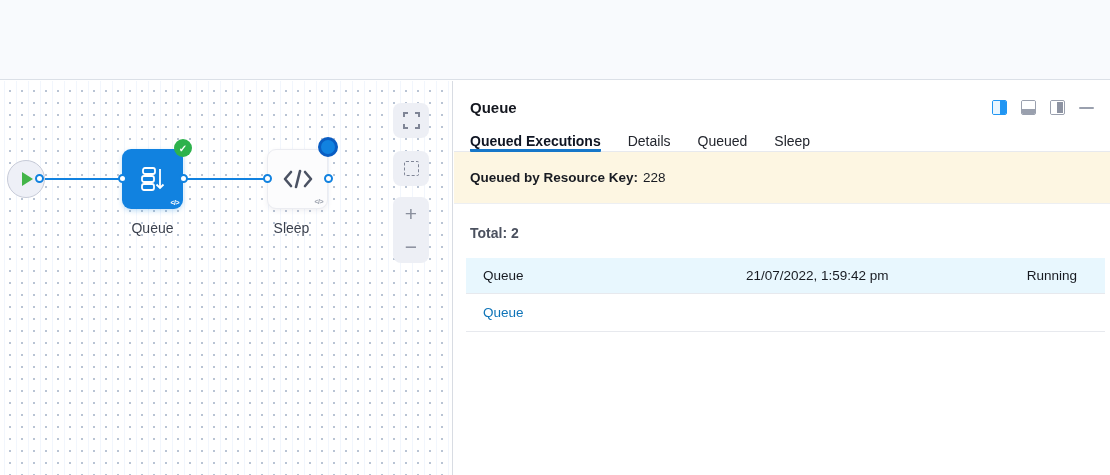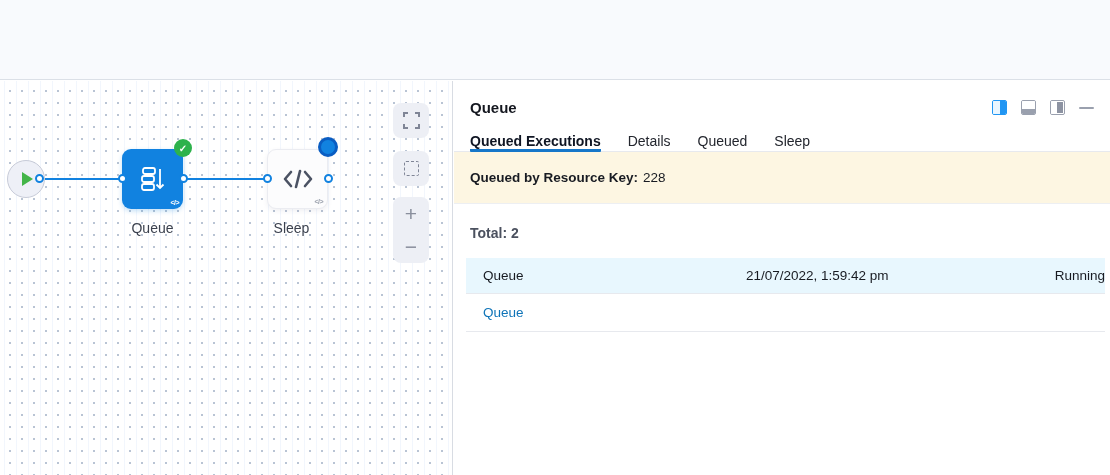--- a/index.html
+++ b/index.html
@@ -97,21 +97,21 @@
   .content { padding:18px 5px 0 12px; }
   .total { font-size:14px; font-weight:bold; color:#4b515f; margin:3px 0 17px 4px; }
 
   .exec-table { width:100%; }
   .exec-row { display:flex; align-items:center; height:38px; border-bottom:1px solid #e7e9ee;
     font-size:13.5px; color:#181b22; }
   .exec-row.highlight { background:#e8f7fe; height:36px; }
   .cell-name { flex:0 0 280px; padding-left:17px; }
   .cell-name.link { color:#0f74b8; cursor:pointer; }
   .cell-time { flex:1; }
-  .cell-status { flex:0 0 140px; text-align:right; }
+  .cell-status { flex:0 0 140px; text-align:right; padding-right:28px; }
 
   svg { display:block; }
 </style>
 </head>
 <body>
 
 <div class="top-strip"></div>
 
 <div class="canvas">
 

